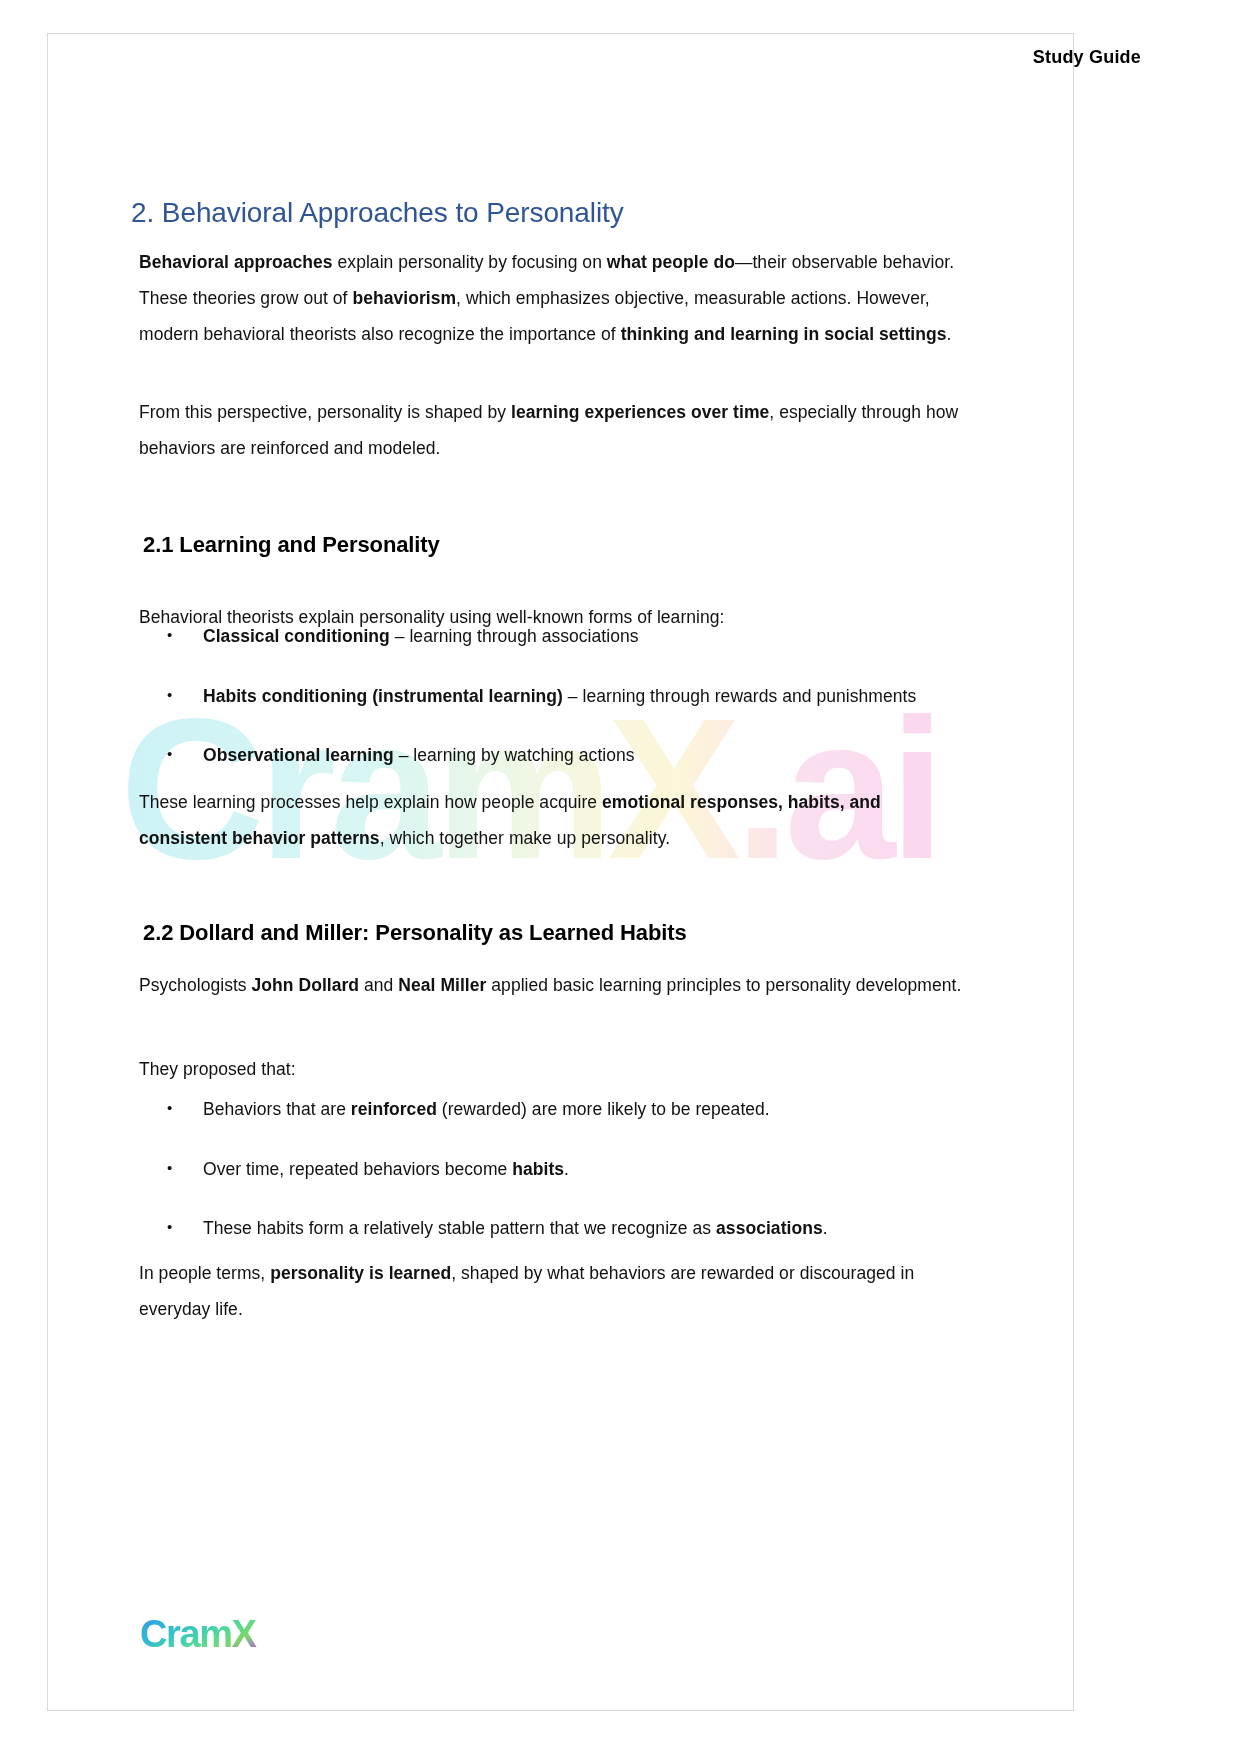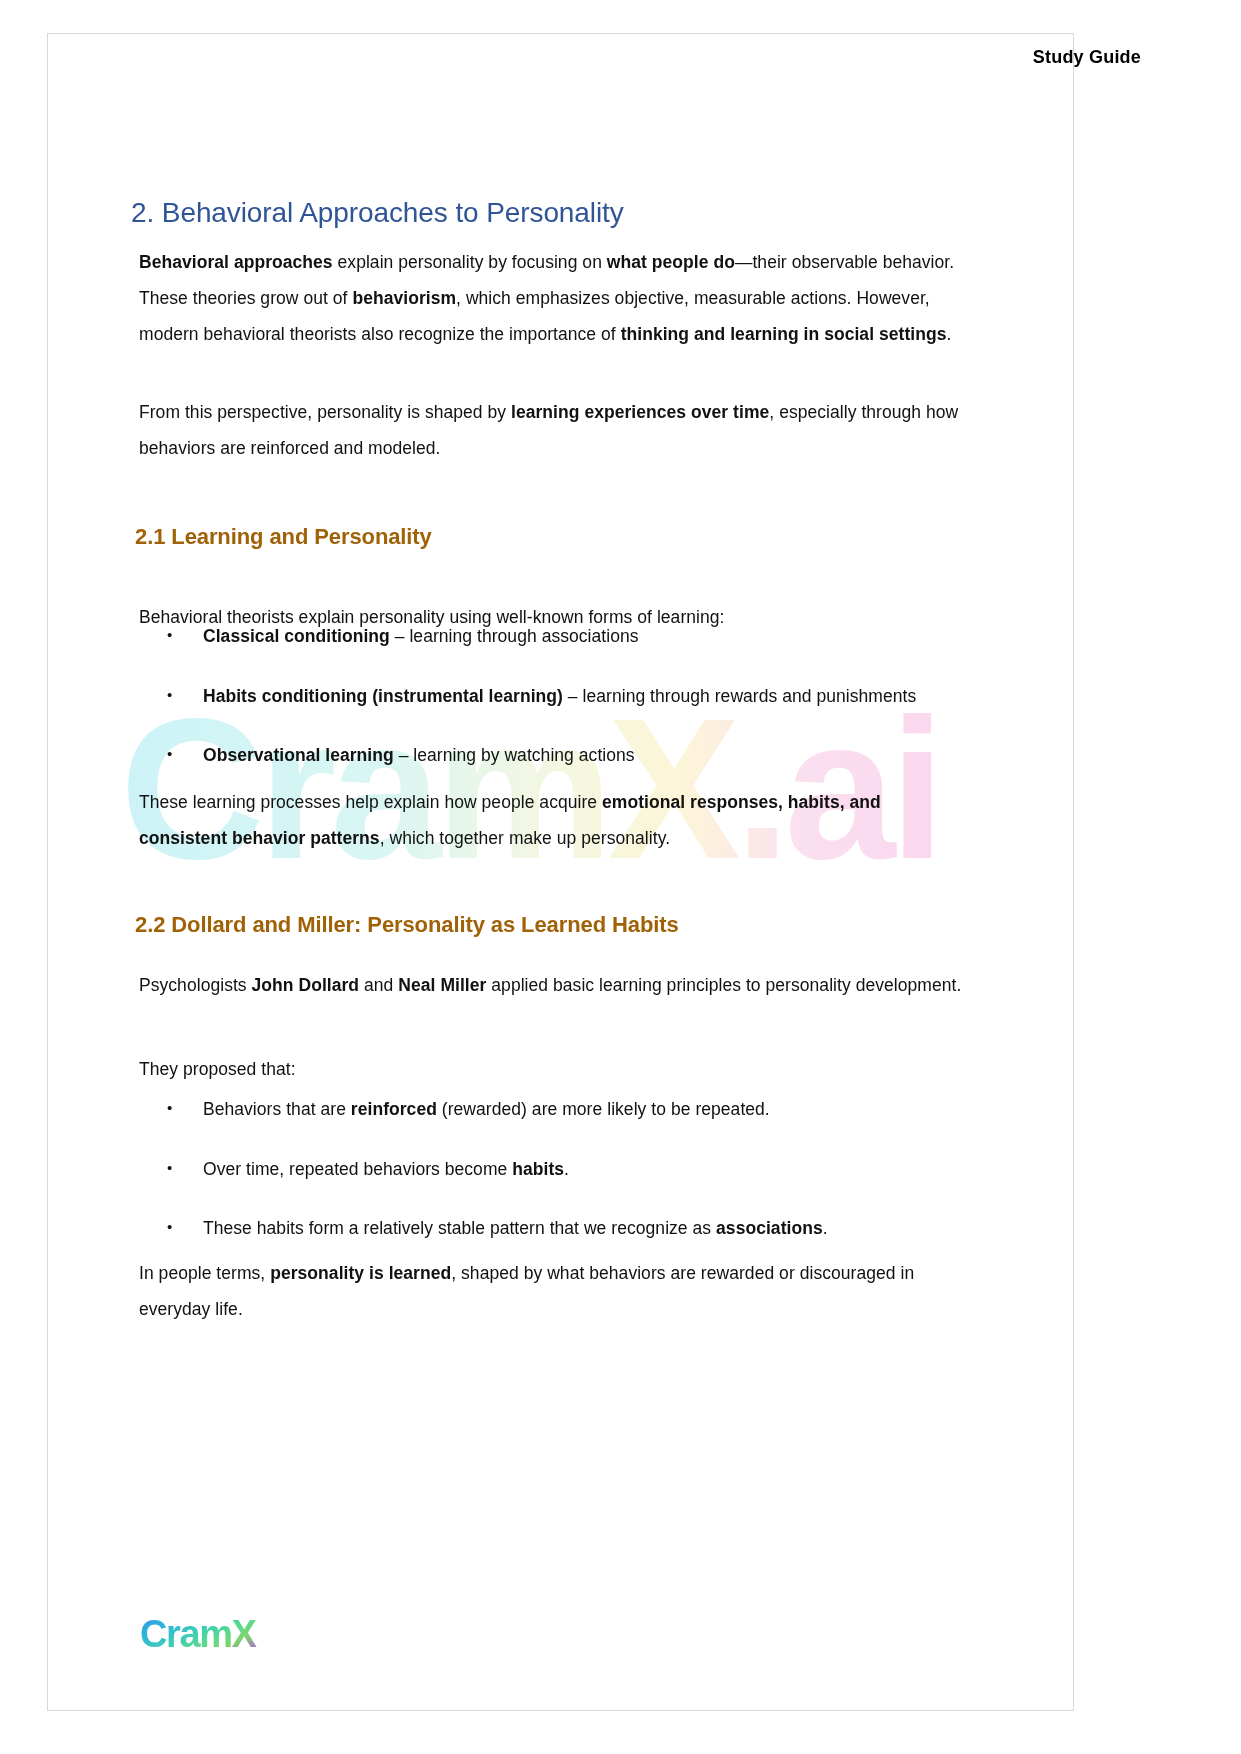--- a/index.html
+++ b/index.html
@@ -81,22 +81,22 @@
     margin: 0;
     padding: 0;
     letter-spacing: -0.1px;
     line-height: 1.2;
   }
 
   h2.sub-title {
     font-family: "Liberation Sans Narrow", "Liberation Sans", sans-serif;
     font-weight: bold;
     font-size: 22px;
-    color: #a16207;
-    margin: 4px;
+    color: #000000;
+    margin: 12px;
     padding: 0;
     letter-spacing: -0.1px;
     line-height: 1.2;
   }
 
   p.para {
     font-family: "Liberation Sans Narrow", "Liberation Sans", sans-serif;
     font-size: 17.5px;
     color: #111111;
     line-height: 2.05;

